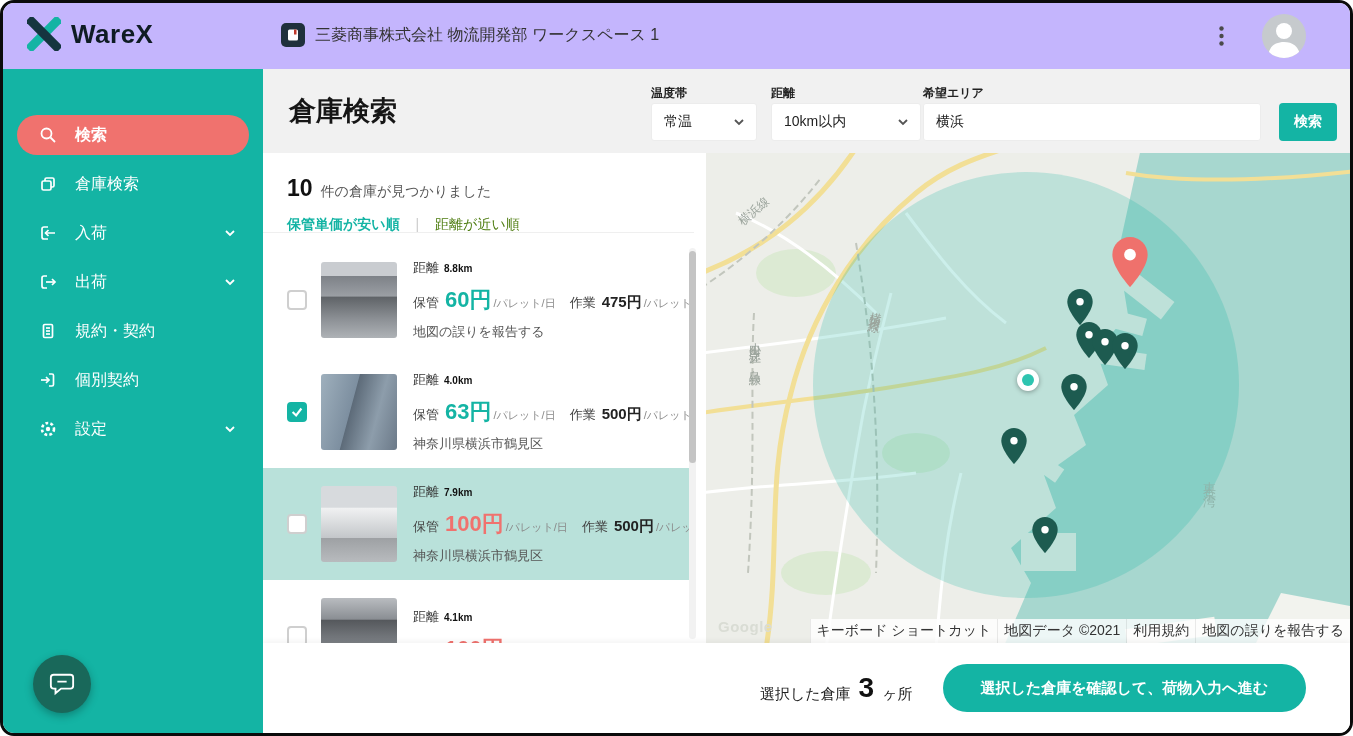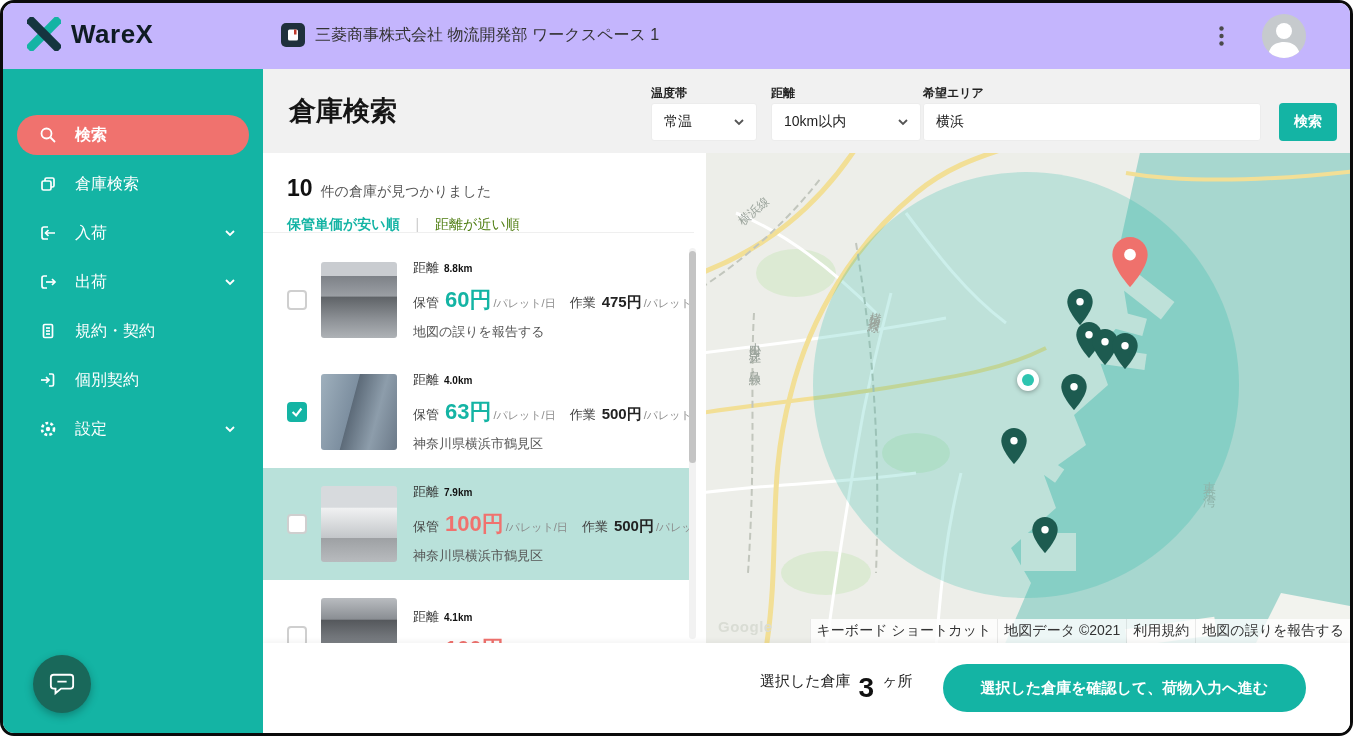--- a/index.html
+++ b/index.html
@@ -88,21 +88,21 @@
   .center-marker{ position:absolute; left:322px; top:227px; width:22px; height:22px; margin:-11px 0 0 -11px; border-radius:50%;
                   background:#fff; box-shadow:0 1px 5px rgba(0,0,0,.35); display:flex; align-items:center; justify-content:center; z-index:4; }
   .center-marker i{ width:12px; height:12px; border-radius:50%; background:#2ec4b0; }
   .map-attr{ position:absolute; right:0; bottom:0; display:flex; font-size:14px; color:#333; z-index:6; }
   .map-attr span{ background:rgba(255,255,255,.8); padding:3px 6px; border-left:1px solid rgba(0,0,0,.08); white-space:nowrap; }
 
   
   .bottom-bar{ position:absolute; left:260px; right:0; bottom:0; height:90px; background:#fff; z-index:15;
                display:flex; align-items:center; justify-content:flex-end; gap:30px; padding-right:44px;
                box-shadow:0 -2px 6px rgba(0,0,0,.05); }
-  .sel-summary{ display:flex; align-items:flex-start; font-size:15px; color:#222; }
+  .sel-summary{ display:flex; align-items:flex-end; font-size:15px; color:#222; }
   .sel-count{ font-size:28px; font-weight:bold; margin:0 8px; color:#111; }
   .cta{ height:48px; border:none; border-radius:26px; background:#14b4a4; color:#fff; font-size:15px; font-weight:bold;
         padding:0 38px; cursor:pointer; font-family:inherit; }
 </style>
 </head>
 <body>
 
 <div class="screen">
 
   <header class="topbar">

